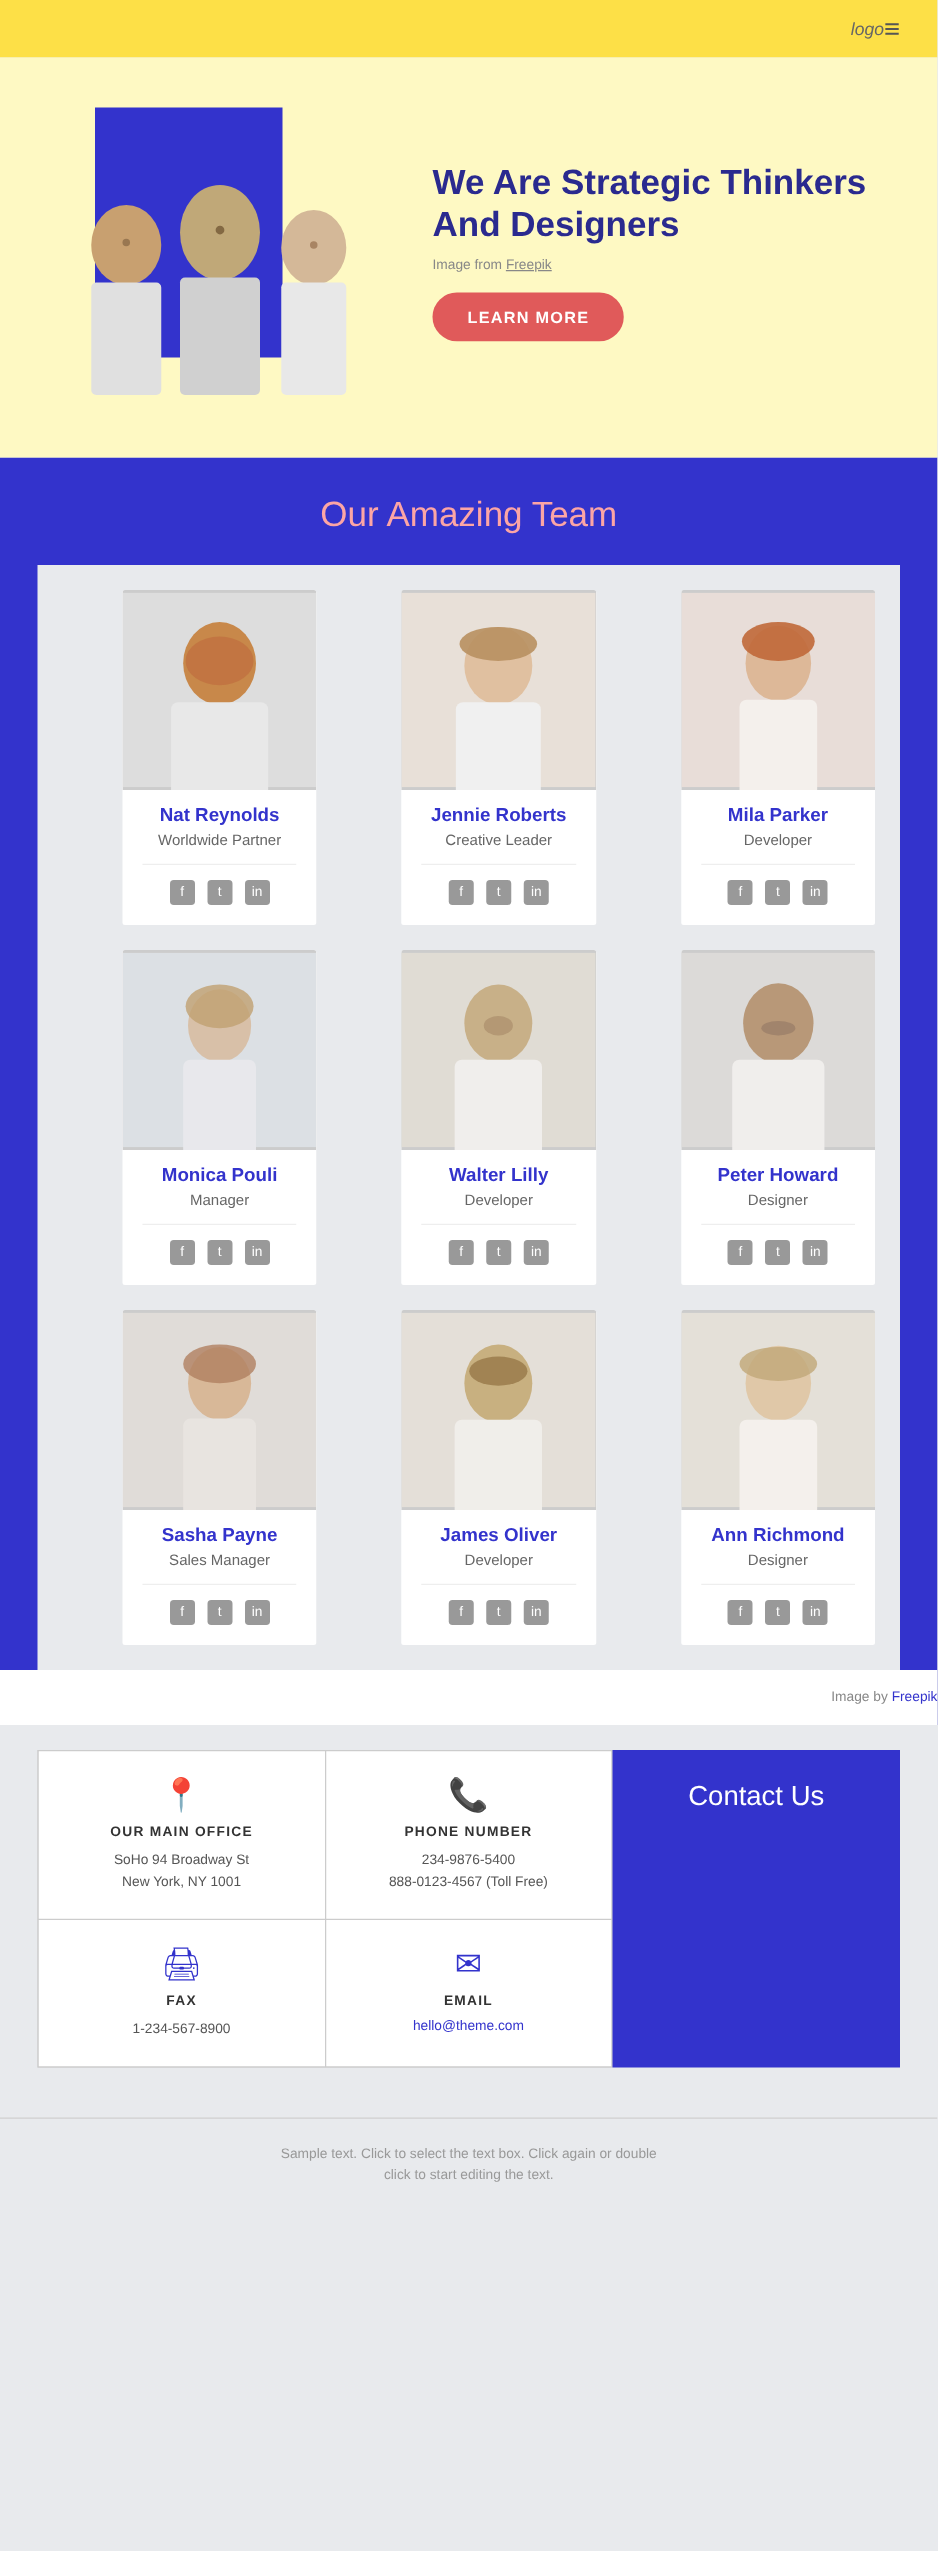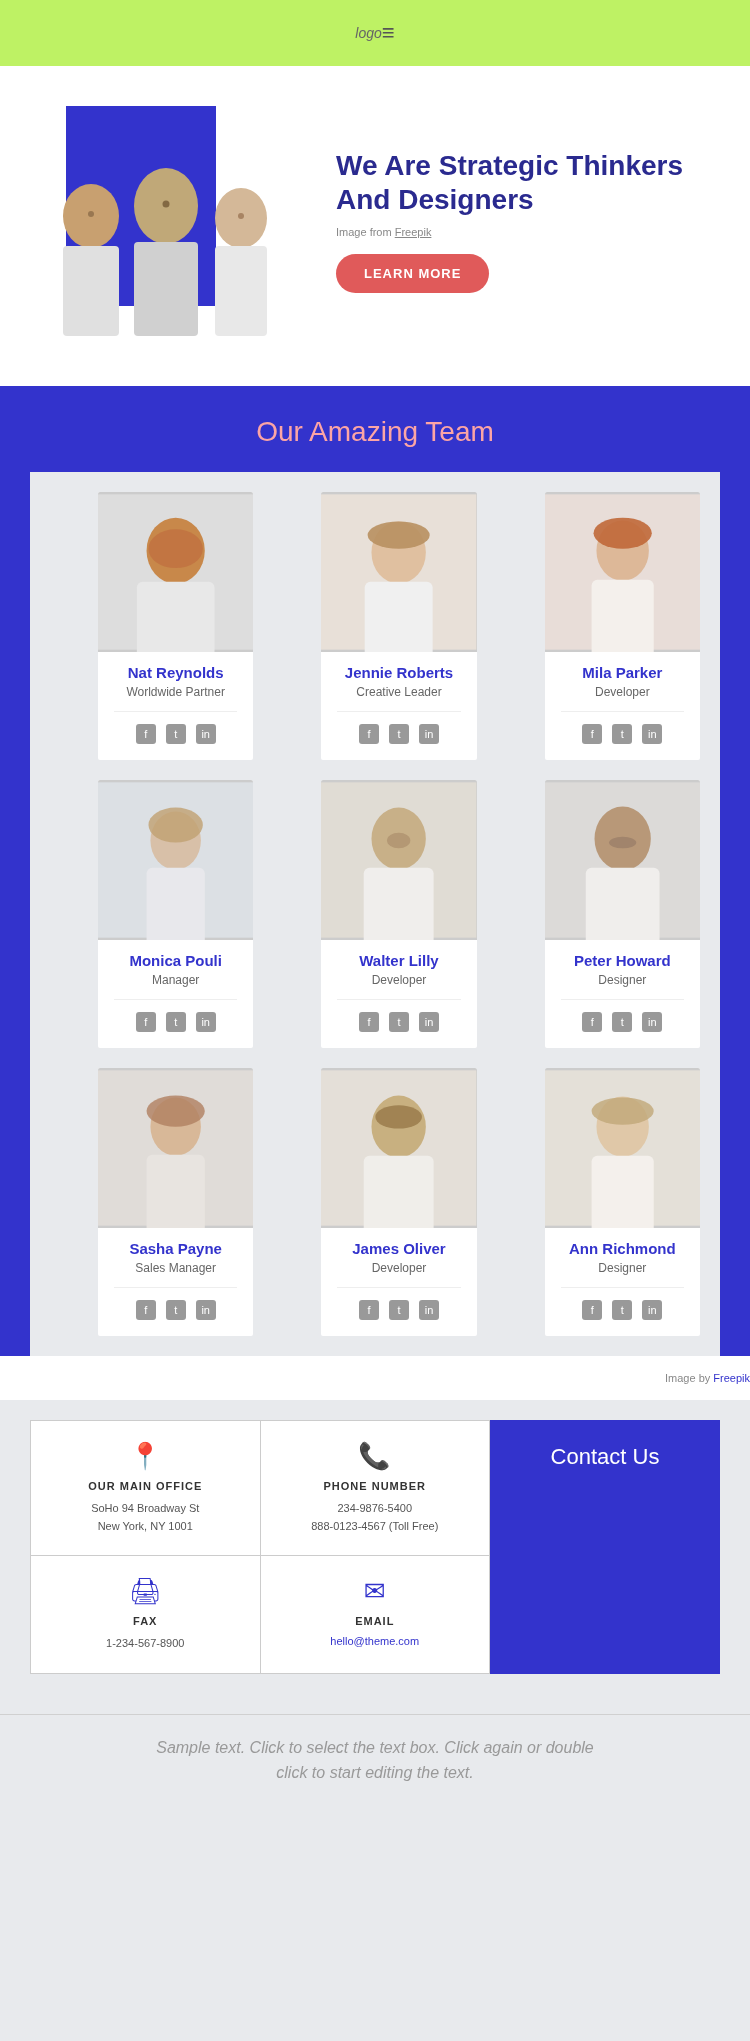--- a/index.html
+++ b/index.html
@@ -1,24 +1,24 @@
 <!DOCTYPE html>
 <html><head>
   <meta charset="utf-8">
   <style>
     * { box-sizing: border-box; margin: 0; padding: 0; }
     body { font-family: Arial, sans-serif; background: #e8eaed; width: 750px; }
 
     
-    .header { background: #bef264; display: flex; justify-content: center; align-items: center; padding: 20px 30px; }
+    .header { background: #fde047; display: flex; justify-content: flex-end; align-items: center; padding: 10px 30px; }
     .header-logo { font-size: 14px; color: #666; font-style: italic; }
     .header-menu { font-size: 22px; color: #555; cursor: pointer; }
 
     
-    .hero { background: #ffffff; display: flex; align-items: center; padding: 40px 30px 50px 36px; position: relative; min-height: 300px; }
+    .hero { background: #fef9c3; display: flex; align-items: center; padding: 40px 30px 50px 46px; position: relative; min-height: 300px; }
     .hero-image-area { position: relative; width: 280px; flex-shrink: 0; height: 230px; }
     .hero-blue-rect { position: absolute; top: 0; left: 30px; width: 150px; height: 200px; background: #3333cc; z-index: 1; }
     .hero-people { position: absolute; bottom: 0; left: 0; width: 260px; height: 220px; z-index: 2; display: flex; align-items: flex-end; }
     .hero-content { flex: 1; padding-left: 20px; }
     .hero-title { font-size: 28px; font-weight: 700; color: #2a2a8f; line-height: 1.2; margin-bottom: 10px; }
     .hero-image-credit { font-size: 11px; color: #888; margin-bottom: 16px; }
     .hero-image-credit a { color: #888; }
     .hero-btn { background: #e05a5a; color: #fff; border: none; border-radius: 25px; padding: 12px 28px; font-size: 13px; font-weight: 700; letter-spacing: 1px; cursor: pointer; text-transform: uppercase; }
 
     
@@ -51,21 +51,21 @@
     .contact-box-email { color: #3333cc; font-size: 11px; }
 
     .contact-form-wrapper { background: #3333cc; padding: 24px 24px 30px 24px; grid-column: 3; }
     .contact-form-title { color: #fff; font-size: 22px; font-weight: 400; text-align: center; margin-bottom: 20px; }
     .contact-form input, .contact-form textarea { width: 100%; border: 1px solid #ddd; border-radius: 2px; padding: 10px 12px; font-size: 12px; margin-bottom: 12px; background: #fff; }
     .contact-form textarea { height: 80px; resize: vertical; }
     .contact-form .submit-btn { width: 100%; background: #e05a5a; color: #fff; border: none; padding: 13px; font-size: 12px; font-weight: 700; letter-spacing: 2px; cursor: pointer; text-transform: uppercase; border-radius: 2px; }
 
     
     .footer { background: #e8eaed; padding: 20px 30px; text-align: center; border-top: 1px solid #d0d0d0; }
-    .footer-text { font-size: 16px; color: #999; line-height: 1.6; font-style: italic; }
+    .footer-text { font-size: 11px; color: #999; line-height: 1.6; }
   </style>
 </head>
 <body>
 
 <div class="header">
   <span class="header-logo">logo</span>
   <span class="header-menu">≡</span>
 </div>
 
 <div class="hero">

